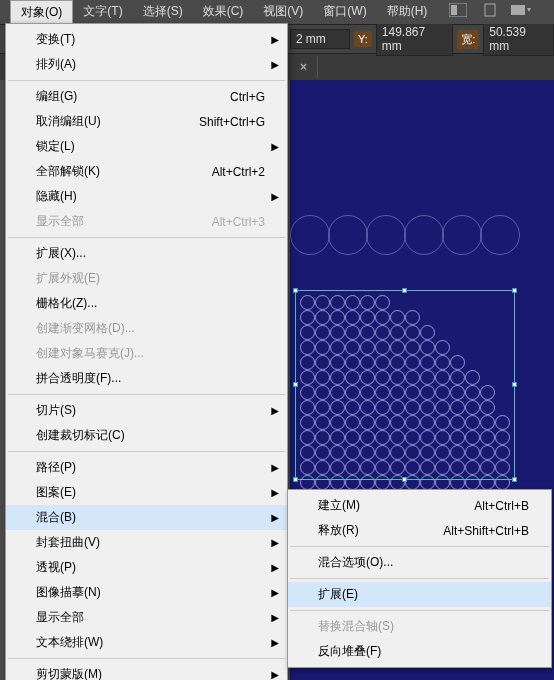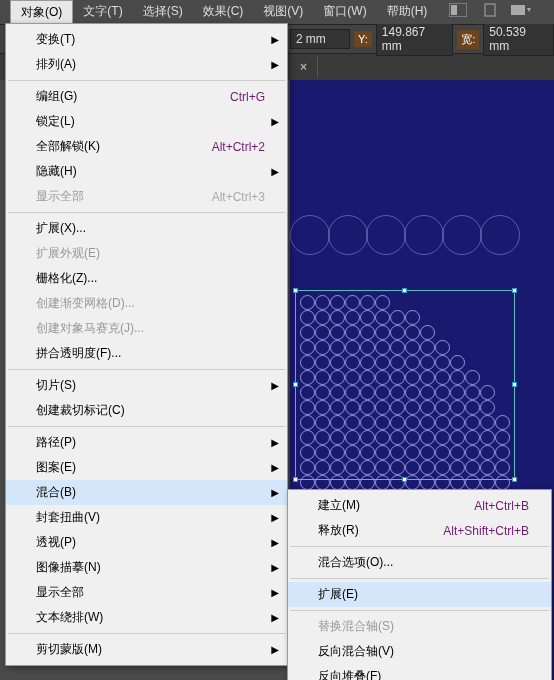--- a/index.html
+++ b/index.html
@@ -20,21 +20,21 @@
 .selhandle{position:absolute;width:5px;height:5px;background:#fff;border:1px solid #39c}
 .h-tl{left:-3px;top:-3px}.h-tr{right:-3px;top:-3px}.h-bl{left:-3px;bottom:-3px}.h-br{right:-3px;bottom:-3px}
 .h-tm{left:50%;top:-3px;margin-left:-3px}.h-bm{left:50%;bottom:-3px;margin-left:-3px}
 .h-ml{left:-3px;top:50%;margin-top:-3px}.h-mr{right:-3px;top:50%;margin-top:-3px}
 .circles{position:absolute;left:-60px;top:60px}
 .circ{position:absolute;border:1px solid rgba(200,200,255,0.7);border-radius:50%}
 .dropdown{position:absolute;left:5px;top:23px;width:283px;background:#f0f0f0;border:1px solid #999;box-shadow:2px 2px 6px rgba(0,0,0,0.4);z-index:10;padding:3px 0}
 .menu-item{display:flex;align-items:center;padding:4px 22px 4px 30px;color:#000;position:relative}
 .menu-item.disabled{color:#999}
 .menu-item.highlight{background:#d4e6f9}
-.menu-item .shortcut{margin-left:auto;color:#701a75}
+.menu-item .shortcut{margin-left:auto;color:#000000}
 .menu-item.disabled .shortcut{color:#aaa}
 .menu-item .arrow{position:absolute;right:8px;font-size:10px}
 .menu-sep{height:1px;background:#ccc;margin:3px 2px}
 .submenu{position:absolute;left:287px;top:489px;width:265px;background:#f0f0f0;border:1px solid #999;box-shadow:2px 2px 6px rgba(0,0,0,0.4);z-index:11;padding:3px 0}
 </style>
 </head>
 <body>
 
 <div class="menubar">
   <div class="menubar-item active">对象(O)</div>
@@ -275,20 +275,24 @@
     <div class="menu-item">
       <span>排列(A)</span>
       <span class="arrow">▶</span>
     </div>
     <div class="menu-sep"></div>
     <div class="menu-item">
       <span>编组(G)</span>
       <span class="shortcut">Ctrl+G</span>
     </div>
     <div class="menu-item">
+      <span>取消编组(U)</span>
+      <span class="shortcut">Shift+Ctrl+G</span>
+    </div>
+    <div class="menu-item">
       <span>锁定(L)</span>
       <span class="arrow">▶</span>
     </div>
     <div class="menu-item">
       <span>全部解锁(K)</span>
       <span class="shortcut">Alt+Ctrl+2</span>
     </div>
     <div class="menu-item">
       <span>隐藏(H)</span>
       <span class="arrow">▶</span>
@@ -378,18 +382,15 @@
     </div>
     <div class="menu-sep"></div>
     <div class="menu-item highlight">
       <span>扩展(E)</span>
     </div>
     <div class="menu-sep"></div>
     <div class="menu-item disabled">
       <span>替换混合轴(S)</span>
     </div>
     <div class="menu-item">
-      <span>反向混合轴(V)</span>
-    </div>
-    <div class="menu-item">
       <span>反向堆叠(F)</span>
     </div>
   </div>
 
 </body></html>

